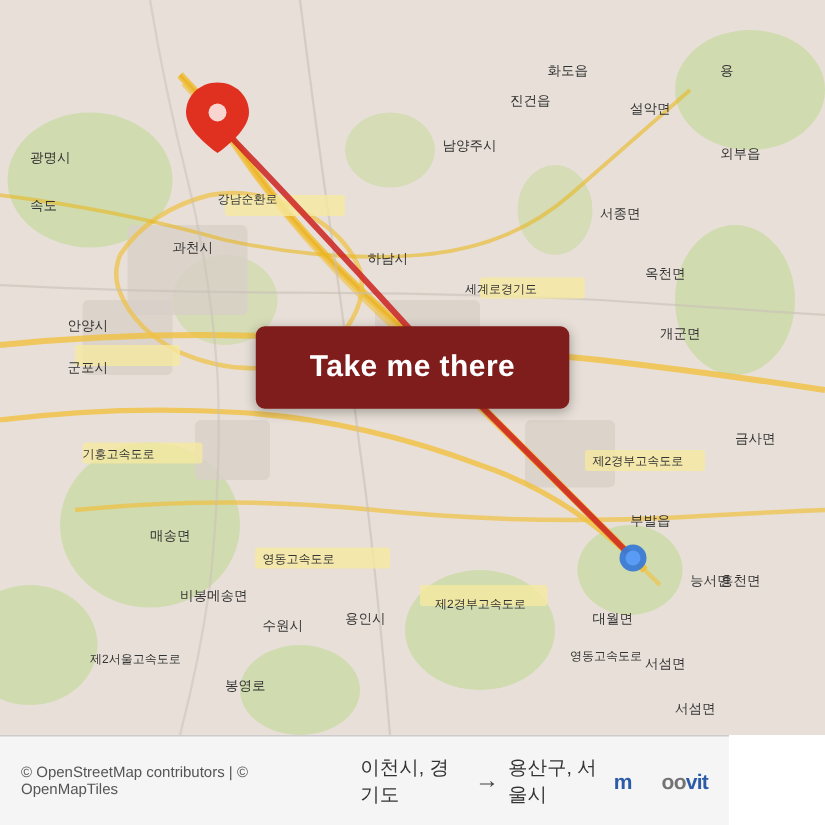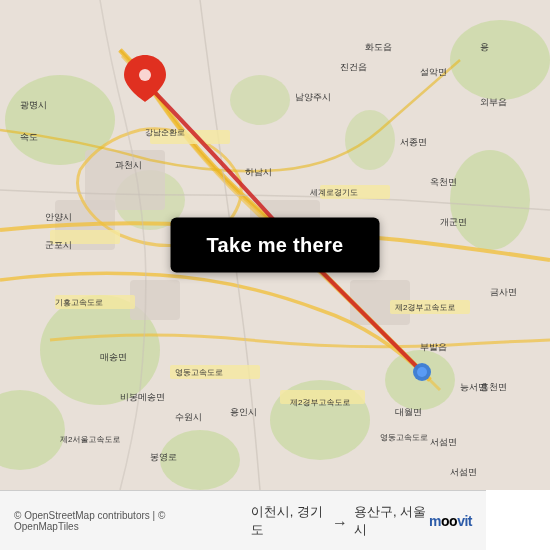--- a/index.html
+++ b/index.html
@@ -28,21 +28,21 @@
     
     #button-overlay {
       position: absolute;
       top: 50%;
       left: 50%;
       transform: translate(-50%, -50%);
       z-index: 10;
     }
 
     #take-me-there-btn {
-      background-color: #000000;
+      background-color: #7f1d1d;
       color: white;
       border: none;
       border-radius: 6px;
       padding: 16px 36px;
       font-size: 20px;
       font-weight: 600;
       cursor: pointer;
       white-space: nowrap;
       box-shadow: 0 2px 8px rgba(0,0,0,0.3);
       letter-spacing: 0.3px;
@@ -90,21 +90,22 @@
     }
 
     #moovit-logo {
       font-size: 14px;
       font-weight: bold;
       color: #2c5ba8;
       letter-spacing: -0.5px;
     }
 
     .moovit-dot {
-      color: #000000;
+      color: #737373;
+      margin-left: 20px;
     }
   </style>
 </head>
 <body>
 
 <div id="map-container">
   
   <svg id="map-svg" viewBox="0 0 550 490" xmlns="http://www.w3.org/2000/svg">
 
     <rect width="550" height="490" fill="#e8e0d8"></rect>

